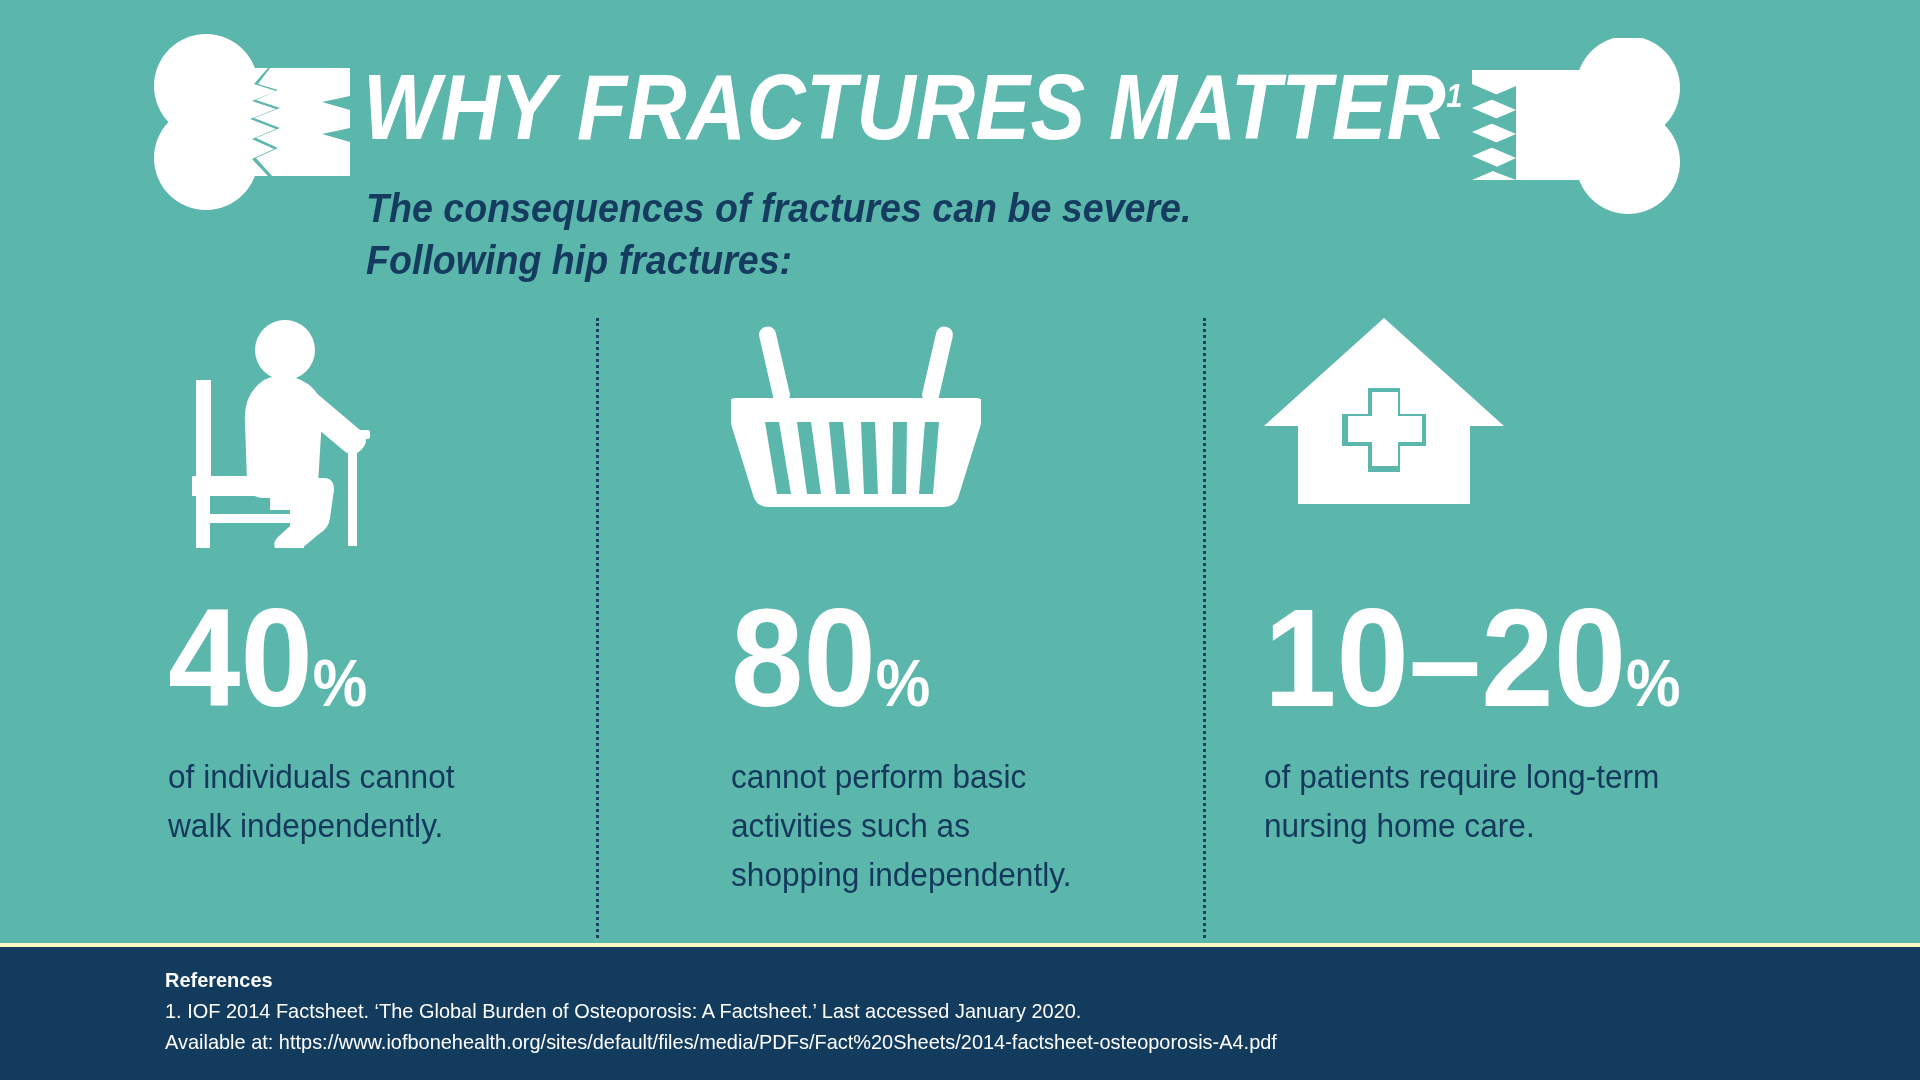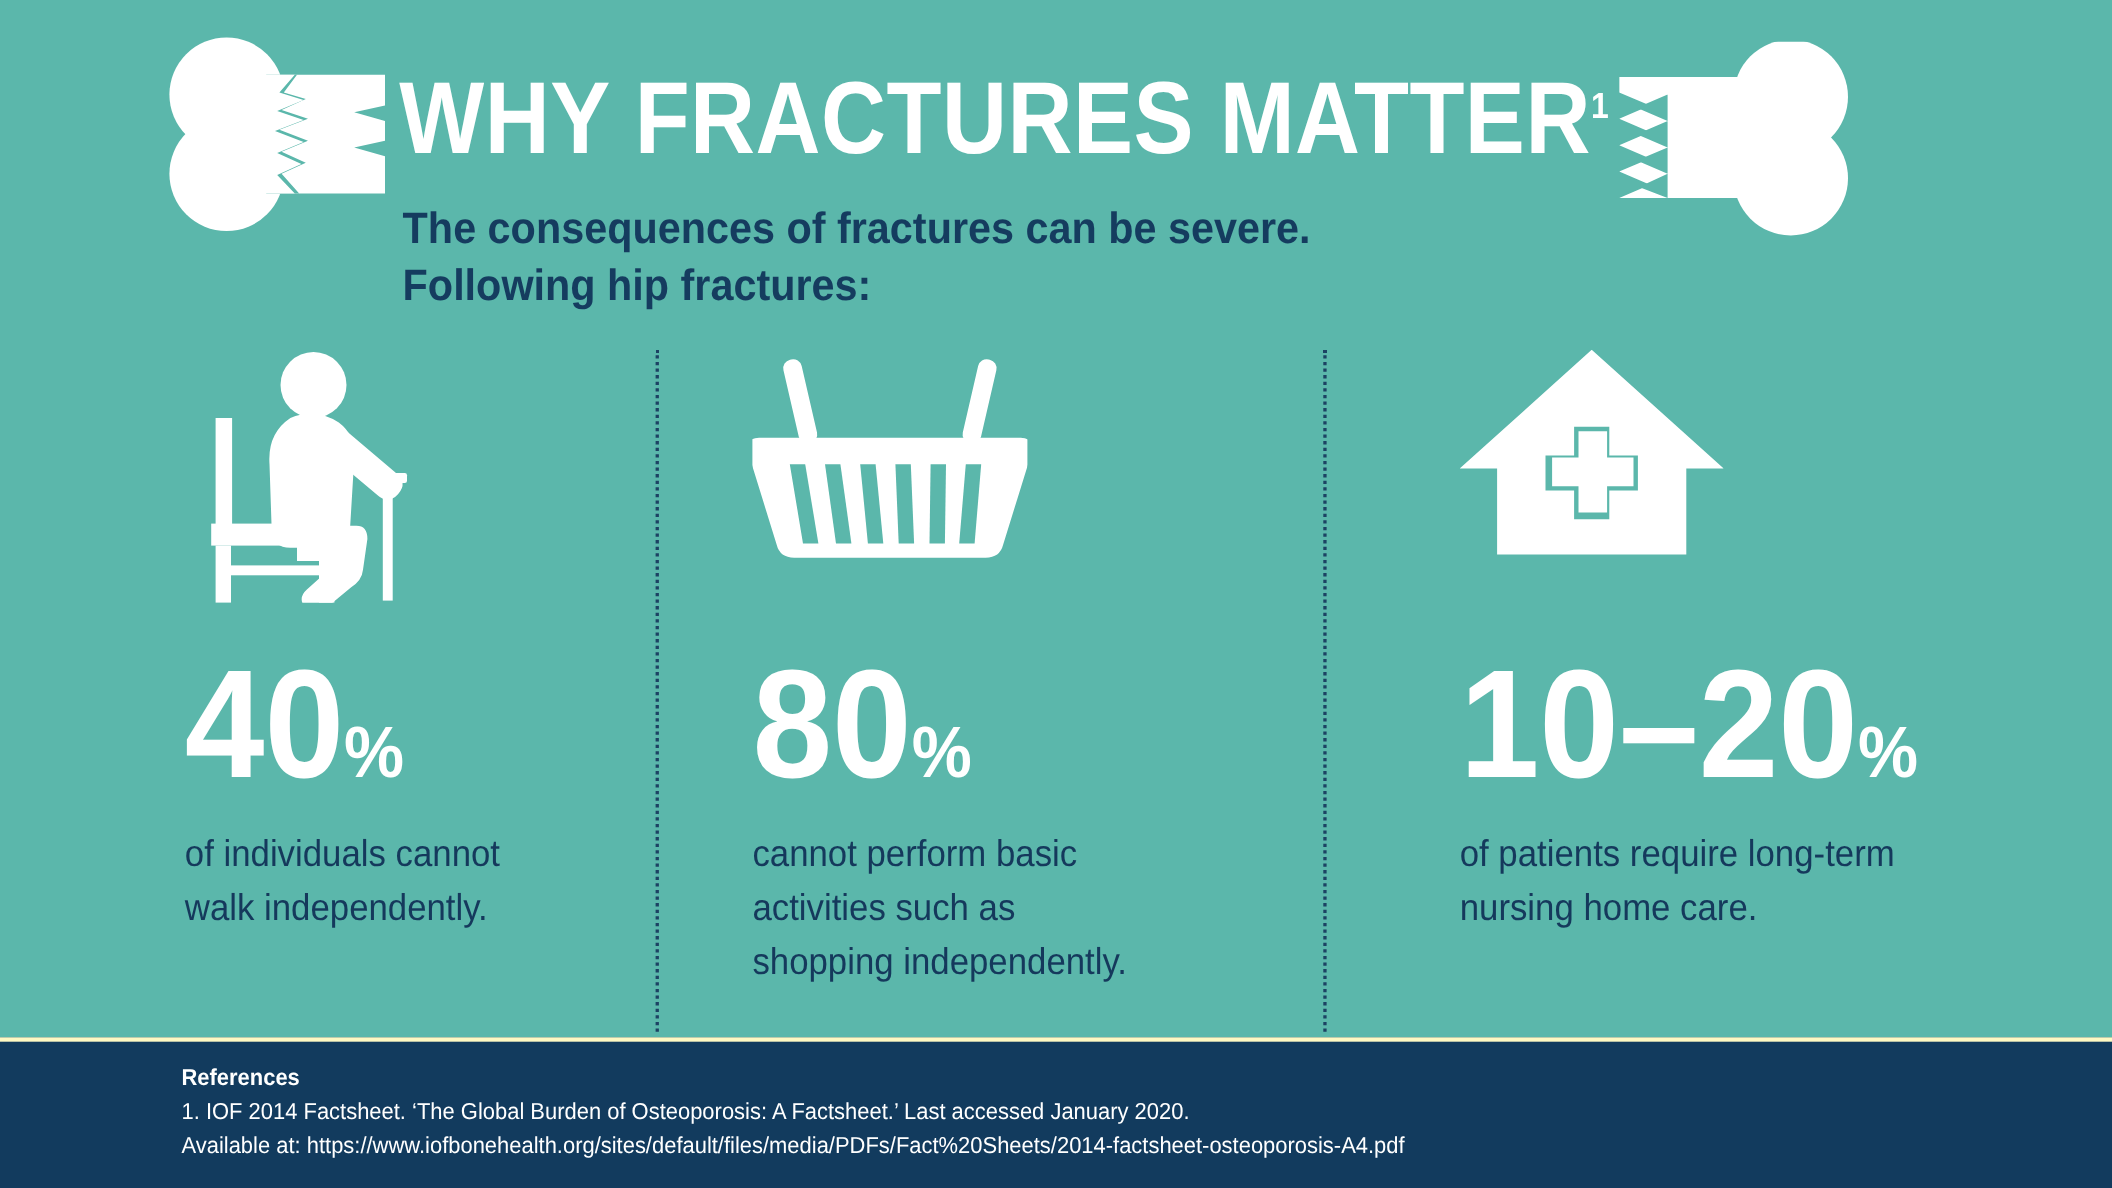--- a/index.html
+++ b/index.html
@@ -6,21 +6,21 @@
   html,body { width:1920px; height:1080px; }
   body {
     font-family:"Liberation Sans", sans-serif;
     background:#5bb7ab;
     overflow:hidden;
     position:relative;
   }
 
   
   .header {
-    position:absolute; left:0; top:0; width:1920px; height:320px;
+    position:absolute; left:0; top:0; width:1920px; height:320px;font-style:italic;
   }
   .bone-left  { position:absolute; left:150px; top:32px;  width:200px; height:180px; }
   .bone-right { position:absolute; left:1472px; top:38px; width:210px; height:178px; }
 
   .title {
     position:absolute; left:363px; top:48px;
     font-size:93px; line-height:95px;
     font-weight:bold; color:#ffffff;
     letter-spacing:0.5px;
     font-family:"Liberation Sans Narrow","Liberation Sans", sans-serif;
@@ -47,22 +47,22 @@
   }
   .divider {
     position:absolute; top:0; width:0;
     border-left:3px dotted #1c4263; height:620px;
   }
   .divider.d1 { left:596px; }
   .divider.d2 { left:1203px; }
 
   .col { position:absolute; top:0; }
   .col.c1 { left:160px;  width:420px; }
-  .col.c2 { left:684px;  width:430px; }
-  .col.c3 { left:1327px; width:470px; }
+  .col.c2 { left:731px;  width:430px; }
+  .col.c3 { left:1264px; width:470px; }
 
   .icon-wrap { height:250px; position:relative; }
 
   .stat {
     color:#ffffff; font-weight:bold;
     font-size:140px; line-height:140px;
     font-family:"Liberation Sans Narrow","Liberation Sans", sans-serif;
     white-space:nowrap;
     transform:scaleX(0.93); transform-origin:left bottom;
   }

